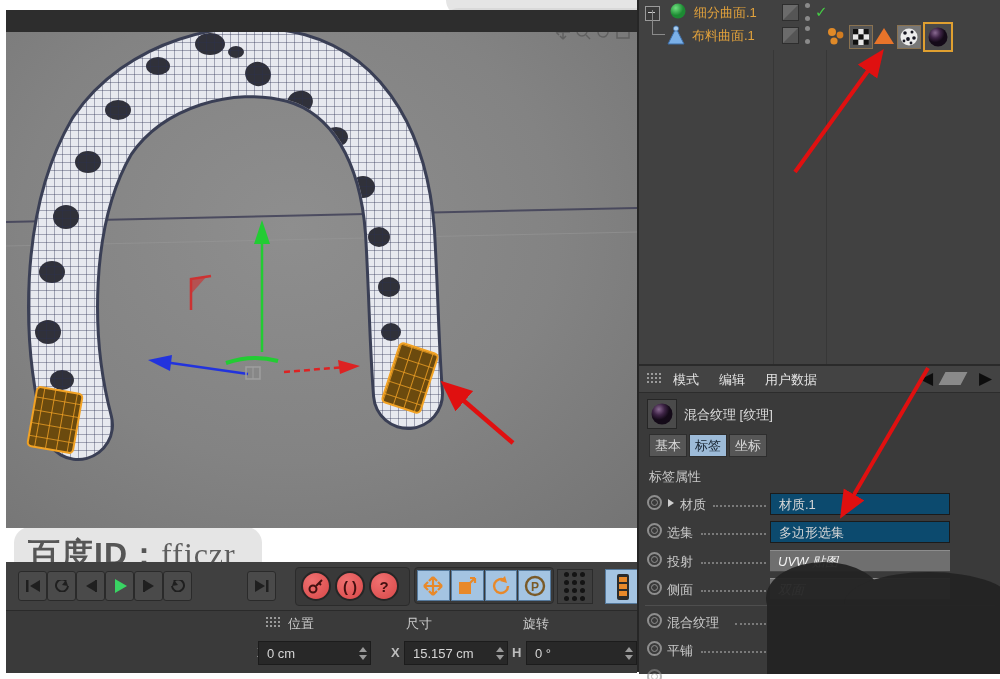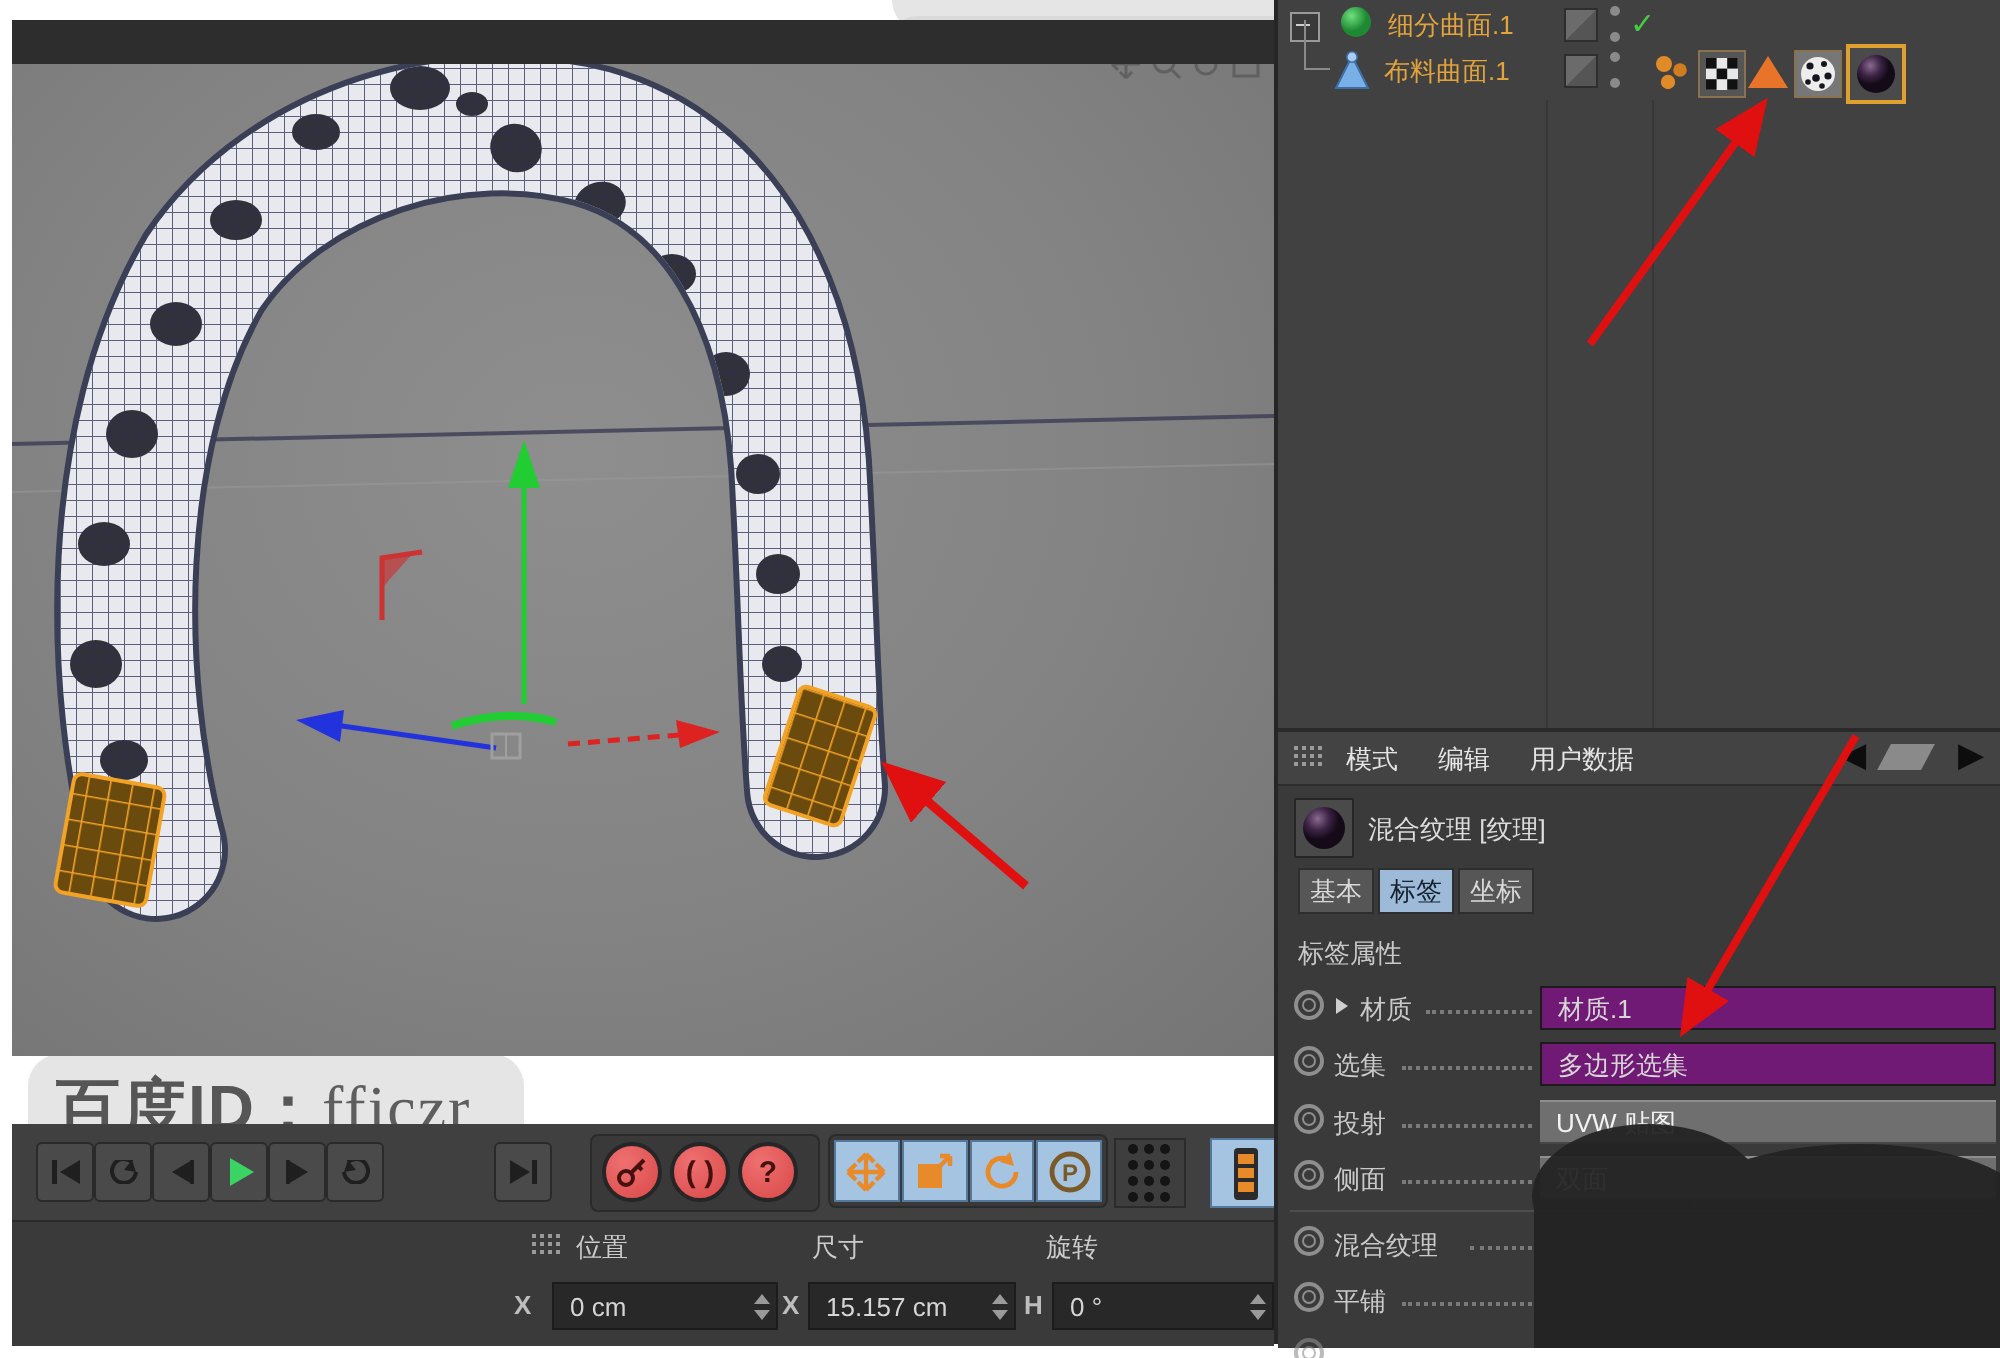--- a/index.html
+++ b/index.html
@@ -80,25 +80,25 @@
   .tab.active{background:#9dbbd8;color:#15212e;}
   .section{position:absolute;left:10px;top:102px;color:#c9c9c9;font-size:13px;}
   .prow{position:absolute;left:0;width:100%;height:26px;}
   .radio{position:absolute;left:8px;top:3px;width:15px;height:15px;border:2px solid #8e8e8e;border-radius:50%;
          box-sizing:border-box;display:flex;align-items:center;justify-content:center;}
   .radio s{width:5px;height:5px;border-radius:50%;border:1px solid #8e8e8e;display:block;}
   .pexp{position:absolute;left:29px;top:7px;width:0;height:0;border-top:4px solid transparent;
         border-bottom:4px solid transparent;border-left:6px solid #cfcfcf;}
   .plabel{position:absolute;top:4px;color:#c9c9c9;font-size:13px;white-space:nowrap;}
   .leader{position:absolute;top:13px;right:236px;border-bottom:2px dotted #7a7a7a;height:0;}
-  .pfield{position:absolute;left:131px;top:1px;width:228px;height:22px;background:#701a75;border:1px solid #1b1b1b;
+  .pfield{position:absolute;left:131px;top:1px;width:180px;height:22px;background:#0c4a6e;border:1px solid #1b1b1b;
           color:#d6d6d6;font-size:13px;line-height:22px;padding-left:8px;box-sizing:border-box;}
-  .pdrop{position:absolute;left:131px;top:1px;width:228px;height:22px;background:#6f6f6f;
+  .pdrop{position:absolute;left:131px;top:1px;width:180px;height:22px;background:#6f6f6f;
          border-top:1px solid #8d8d8d;border-bottom:1px solid #474747;color:#f2f2f2;font-size:13px;
-         line-height:22px;padding-left:8px;box-sizing:border-box;}
+         line-height:22px;padding-left:8px;box-sizing:border-box;font-style:italic;}
   .sep{position:absolute;left:6px;width:350px;height:1px;background:#4e4e4e;}
   #blob{position:absolute;left:0;top:0;width:100%;height:100%;pointer-events:none;}
   
   .wm{z-index:50;pointer-events:none;}
   .bubble{position:absolute;background:rgba(208,208,208,.55);border-radius:16px;}
   .wm-big{position:absolute;color:#3e3e3e;font-weight:bold;font-size:31px;letter-spacing:1px;opacity:.85;}
   .wm-big em{font-style:normal;font-weight:normal;font-family:"Liberation Serif","DejaVu Serif",serif;color:#474747;}
   .wm-line{position:absolute;height:1px;background:rgba(70,70,70,.6);}
   .wm-t{position:absolute;color:rgba(68,68,68,.85);font-family:"Liberation Serif","DejaVu Serif",serif;font-size:17px;white-space:nowrap;}
   .wm-t.u{border-bottom:1px solid rgba(68,68,68,.7);padding-bottom:2px;}
@@ -315,21 +315,21 @@
         <s></s>
         <s></s>
         <s></s>
         <s></s>
         <s></s>
     </div>
     <span class="clabel" style="left:282px">位置</span>
     <span class="clabel" style="left:400px">尺寸</span>
     <span class="clabel" style="left:517px">旋转</span>
     <span class="axis" style="left:251px">X</span>
-    <div class="cfield" style="left:270px;width:113px">
+    <div class="cfield" style="left:252px;width:113px">
       <span>0 cm</span><span class="spin">
           <b></b>
           <i></i>
         </span>
     </div>
     <span class="axis" style="left:385px">X</span>
     <div class="cfield" style="left:398px;width:104px">
       <span>15.157 cm</span><span class="spin">
           <b></b>
           <i></i>

